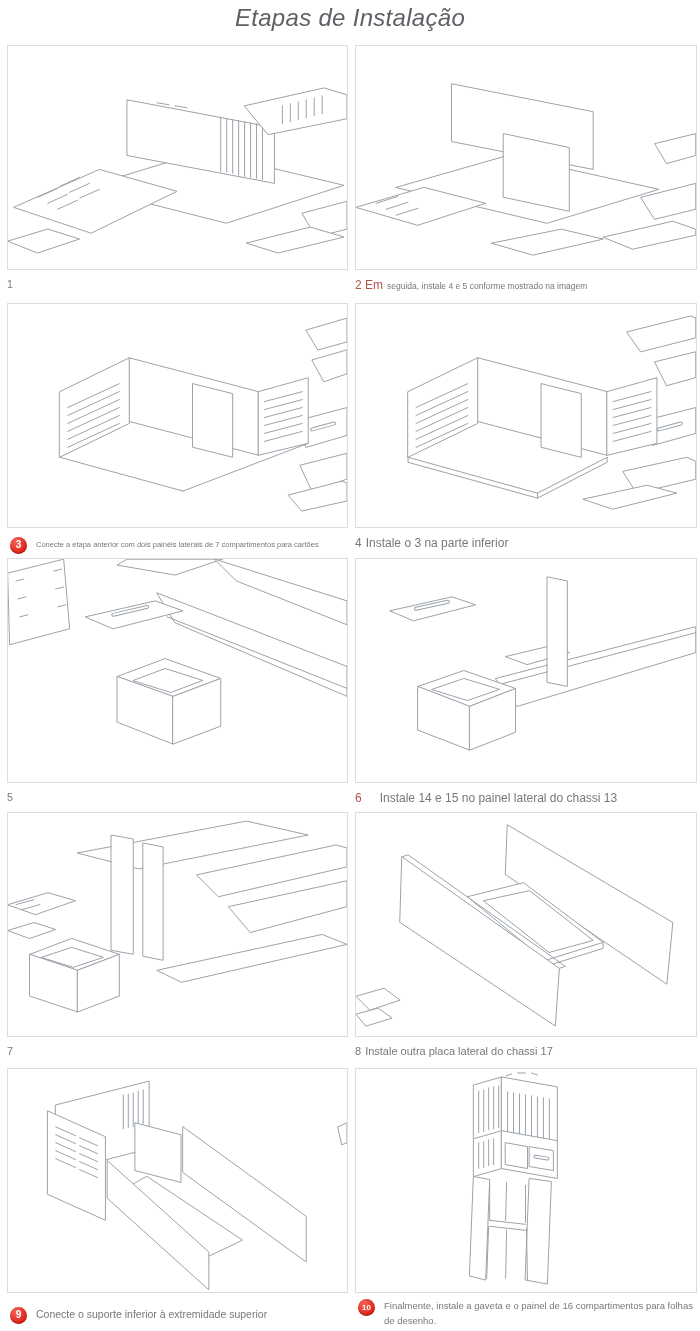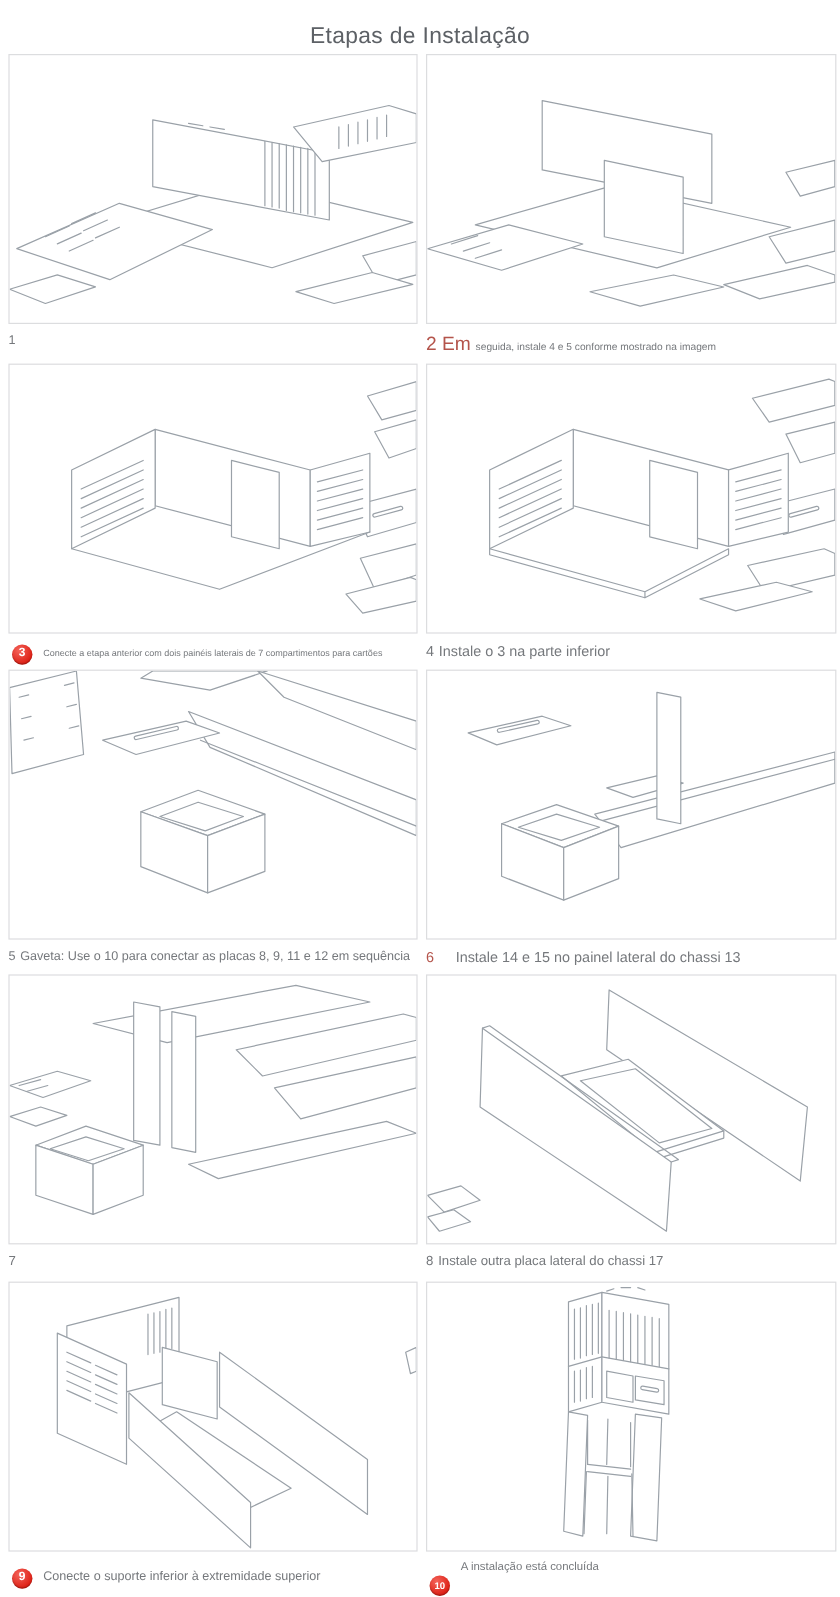--- a/index.html
+++ b/index.html
@@ -11,22 +11,23 @@
     --line-art:#9aa1a8;
   }
   *{box-sizing:border-box;margin:0;padding:0}
   html,body{background:#fff}
   body{
     width:700px;height:1331px;margin:0 auto;position:relative;
     font-family:"Liberation Sans", sans-serif;
   }
   .page-title{
     height:45px;display:flex;align-items:flex-start;justify-content:center;
-    padding-top:20px;font-size:19px;font-weight:500;color:var(--title-gray);
+    padding-top:4px;font-size:24px;font-weight:500;color:var(--title-gray);
     letter-spacing:.3px;
+    font-style:italic;
   }
   .grid{
     display:grid;grid-template-columns:341px 342px;column-gap:7px;
     padding-left:7px;
   }
   .panel{
     height:225px;border:1px solid var(--panel-border);background:#fff;overflow:hidden;
   }
   .panel svg{display:block;width:100%;height:100%}
   .art polygon,.art polyline,.art line,.art path{
@@ -36,21 +37,21 @@
   .art .f{fill:#fff}
   .art .hole{stroke-width:4}
   .art .hw{stroke:#fff;stroke-width:2}
   .cap{
     display:flex;align-items:baseline;color:var(--caption-gray);
     padding-top:8px;font-size:11px;line-height:1.25;
   }
   .cap .num{margin-right:4px;white-space:nowrap}
   .h33{height:33px}.h30{height:30px}.h29{height:29px}.h31{height:31px}.h38{height:38px}
   .cap-1 .txt,.cap-1 .num{font-size:10.5px}
-  .cap-2 .num{color:var(--inline-red);font-size:16px;}
+  .cap-2 .num{color:var(--inline-red);font-size:12px;}
   .cap-2 .txt{font-size:8.5px}
   .cap-3{align-items:center;padding-top:4px}
   .cap-3 .txt{font-size:7.5px}
   .cap-4 .num,.cap-4 .txt{font-size:12px}
   .cap-5 .num,.cap-5 .txt{font-size:10.5px}
   .cap-6 .num{color:var(--inline-red);font-size:12px;margin-right:18px}
   .cap-6 .txt{font-size:12px}
   .cap-7 .num,.cap-7 .txt{font-size:11px}
   .cap-8 .num,.cap-8 .txt{font-size:11px}
   .cap-9{align-items:center;padding-top:6px}
@@ -59,21 +60,21 @@
   .cap-10 .txt{font-size:9.5px;line-height:1.6}
   .cap-10 .txt span{display:block}
   .badge{
     flex:0 0 auto;width:17px;height:17px;border-radius:50%;
     background:radial-gradient(circle at 35% 30%, #f4635a, var(--badge-red) 72%);
     color:#fff;font-weight:bold;font-size:10px;
     display:flex;align-items:center;justify-content:center;
     box-shadow:inset 0 -1px 1px rgba(0,0,0,.28);
     margin-right:9px;margin-left:3px;
   }
-  .cap-10 .badge{font-size:8px;margin-top:15px}
+  .cap-10 .badge{font-size:8px;margin-top:1px}
 </style>
 </head>
 <body>
 
 <header class="page-title">Etapas de Instalação</header>
 
 <main class="grid">
 
   <section class="step">
     <figure class="panel">
@@ -179,21 +180,20 @@
         <line class="hole" x1="106" y1="56" x2="140" y2="48"></line>
           <line class="hw" x1="106" y1="56" x2="140" y2="48"></line>
         <polygon class="f" points="110,118 158,100 214,120 166,138"></polygon>
         <polygon class="f" points="126,122 158,110 196,122 164,134"></polygon>
         <polygon class="f" points="110,118 166,138 166,186 110,164"></polygon>
         <polygon class="f" points="166,138 214,120 214,168 166,186"></polygon>
       </svg>
     </figure>
     <div class="cap cap-5 h29">
       <span class="num">5</span>
-      <span class="txt">Gaveta: Use o 10 para conectar as placas 8, 9, 11 e 12 em sequência</span>
     </div>
   </section>
 
   <section class="step">
     <figure class="panel">
       <svg class="art" viewBox="0 0 341 224">
         <polygon class="f" points="34,52 96,38 120,46 58,62"></polygon>
         <line class="hole" x1="60" y1="50" x2="92" y2="43"></line>
           <line class="hw" x1="60" y1="50" x2="92" y2="43"></line>
         <polygon class="f" points="140,120 341,68 341,94 162,148"></polygon>
@@ -293,18 +293,19 @@
         <polygon class="f" points="174,110 196,113 192,216 170,212"></polygon>
         <path d="M134,115 L134,152 M170,117 L170,154"></path>
         <path d="M133,158 L131,210 M171,160 L172,212"></path>
         <path d="M134,152 L170,156 M134,158 L170,162"></path>
         <path d="M151,114 L150,152 M151,162 L150,210"></path>
       </svg>
     </figure>
     <div class="cap cap-10 h38">
       <span class="badge">10</span>
       <span class="txt">
+        <span>Finalmente, instale a gaveta e o painel de 16 compartimentos para folhas de desenho.</span>
         <span>A instalação está concluída</span>
       </span>
     </div>
   </section>
 
 </main>
 
 </body></html>

